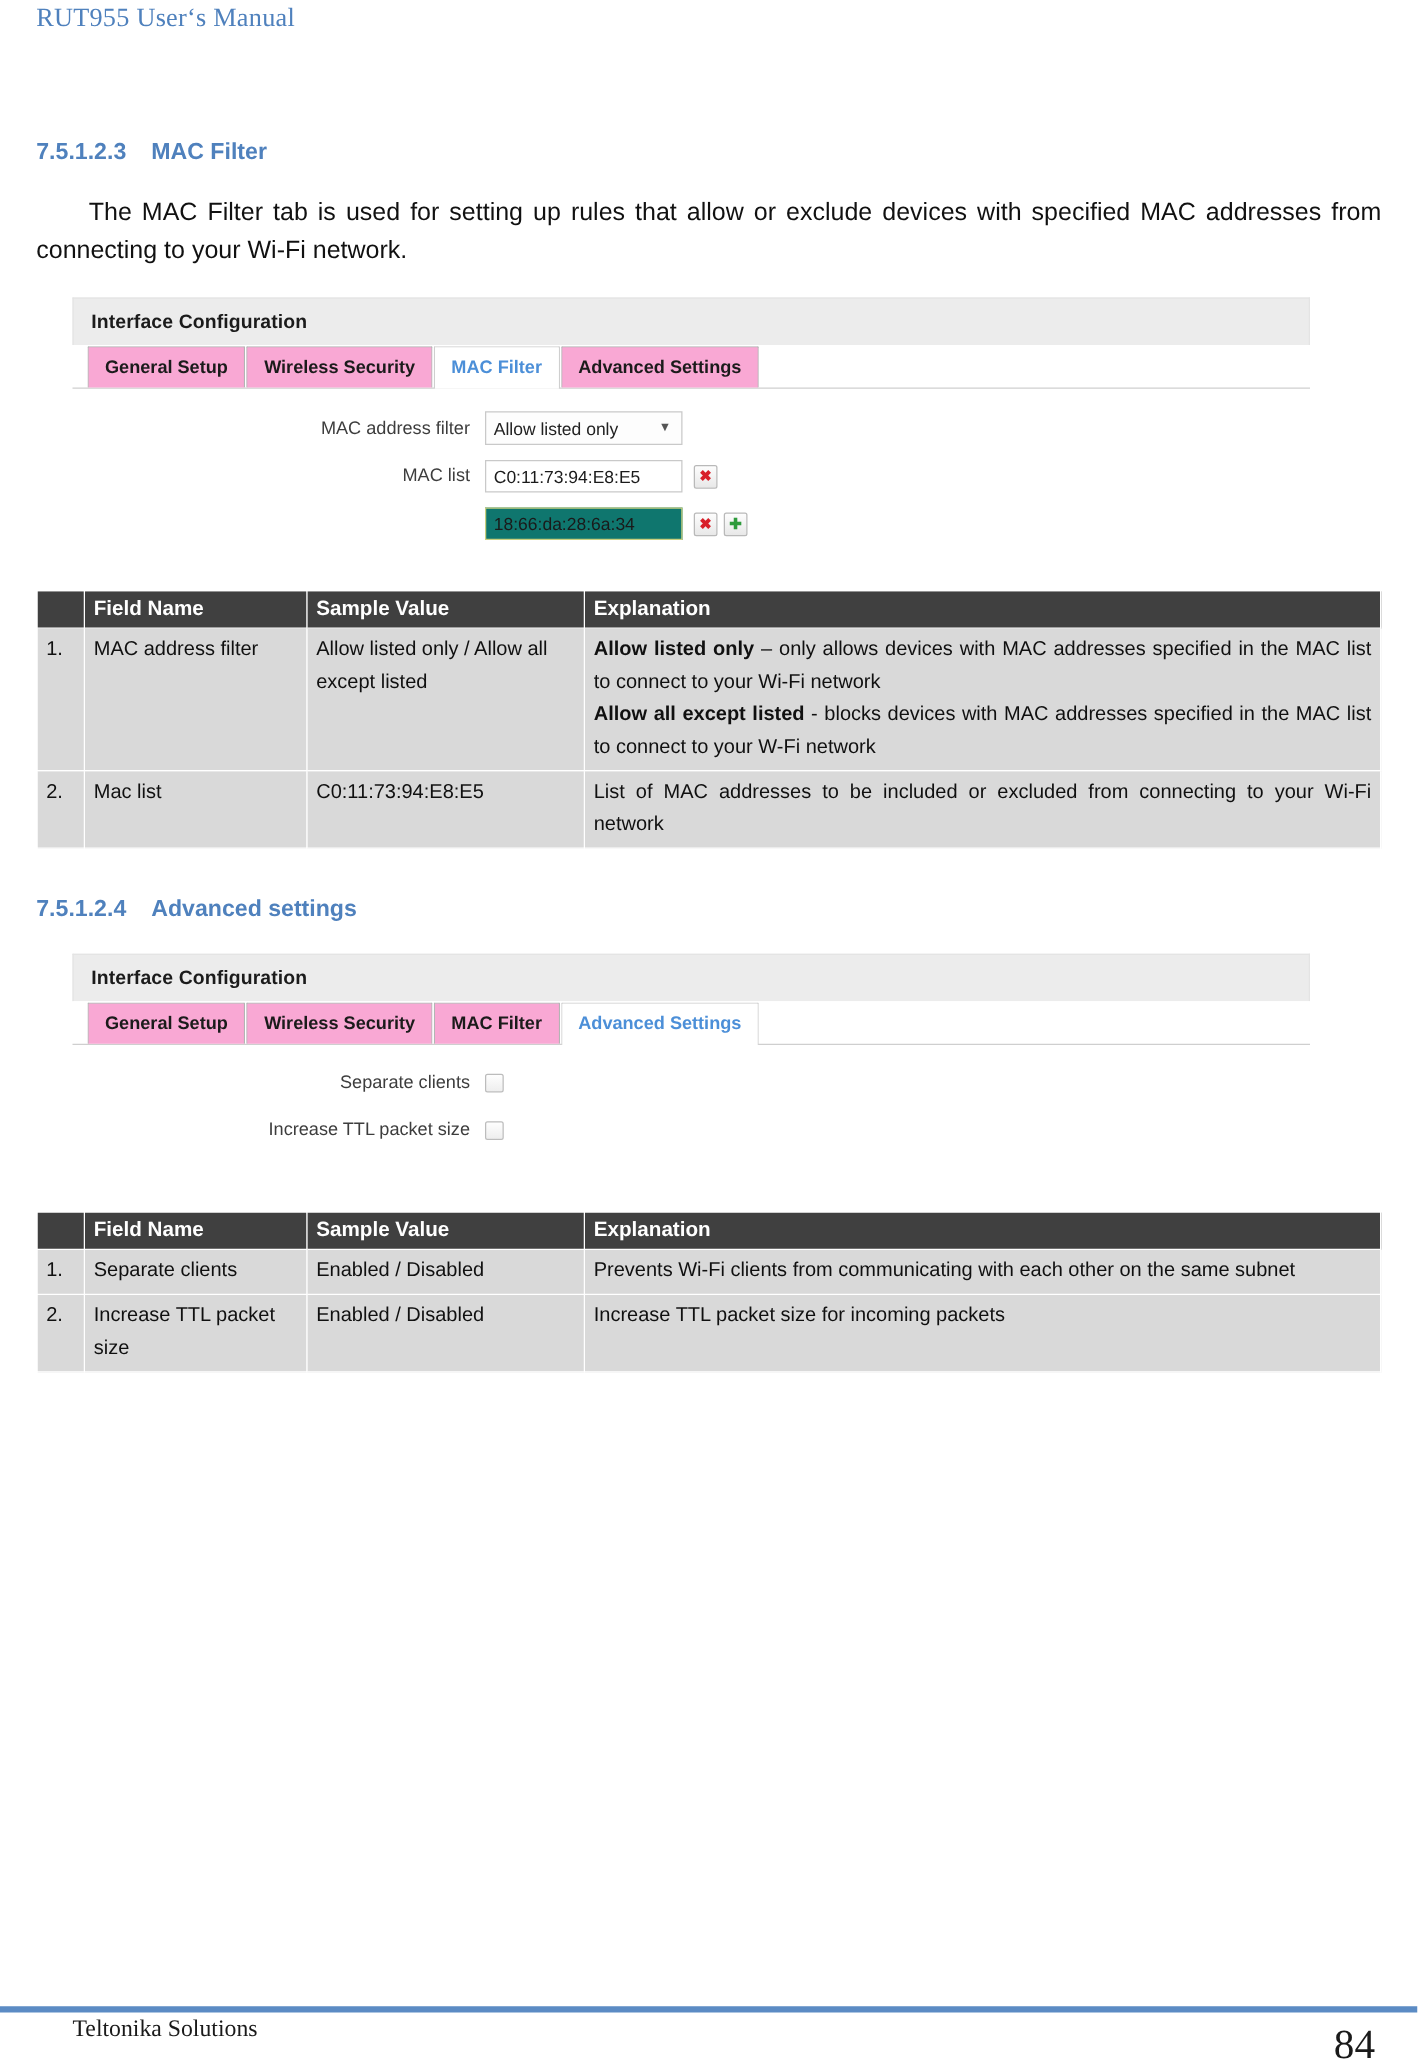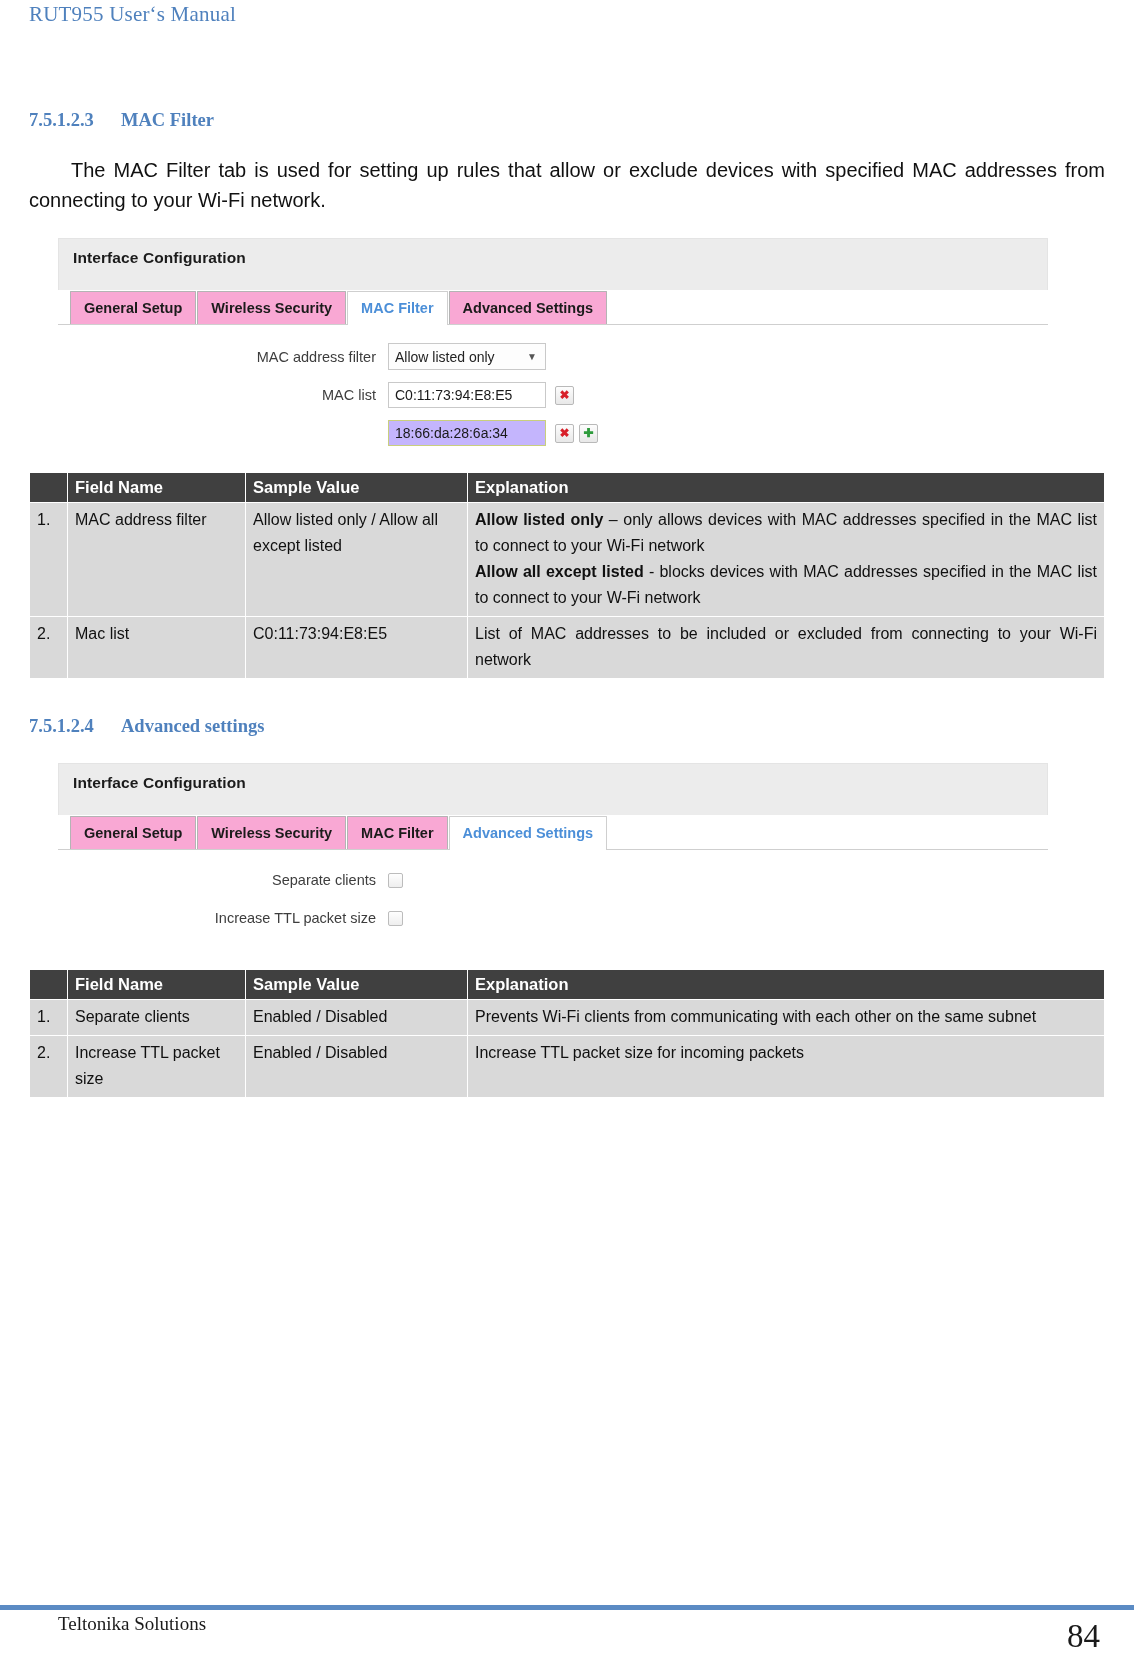--- a/index.html
+++ b/index.html
@@ -30,21 +30,21 @@
     font-size: 21px;
     color: #4f81bd;
     letter-spacing: .2px;
     white-space: nowrap;
   }
 
   
   .heading {
     position: absolute;
     left: 0;
-    font-family: Liberation Serif, serif;
+    font-family: Liberation Sans, sans-serif;
     font-weight: bold;
     font-size: 18.5px;
     color: #4f81bd;
     white-space: nowrap;
   }
   .heading .num { display: inline-block; min-width: 92px; }
 
   
   .para {
     position: absolute;
@@ -61,21 +61,21 @@
   .ui-shot {
     position: absolute;
     background: #ffffff;
     font-family: "Liberation Sans", sans-serif;
   }
   .ui-panel-title {
     background: #ececec;
     color: #1b1b1b;
     font-size: 15.5px;
     font-weight: bold;
-    padding: 10px 14px 23px 14px;
+    padding: 10px 14px 9px 14px;
     border: 1px solid #e4e4e4;
     border-bottom: none;
     letter-spacing: .1px;
   }
   .ui-tabs {
     display: flex;
     align-items: flex-end;
     border-bottom: 1px solid #cfcfcf;
     height: 35px;
     padding-left: 12px;
@@ -141,21 +141,21 @@
     height: 26px;
     border: 1px solid #c9c9c9;
     background: #ffffff;
     font-size: 14px;
     color: #1a1a1a;
     display: flex;
     align-items: center;
     padding: 0 6px;
   }
   .ui-input.highlight {
-    background: #c4b5fd;
+    background: #0f766e;
     border: 1px solid #c9cf7d;
   }
   .btn-ico {
     width: 19px;
     height: 19px;
     border: 1px solid #b9b9b9;
     background: linear-gradient(#fdfdfd, #e8e8e8);
     margin-left: 9px;
     display: inline-flex;
     align-items: center;

